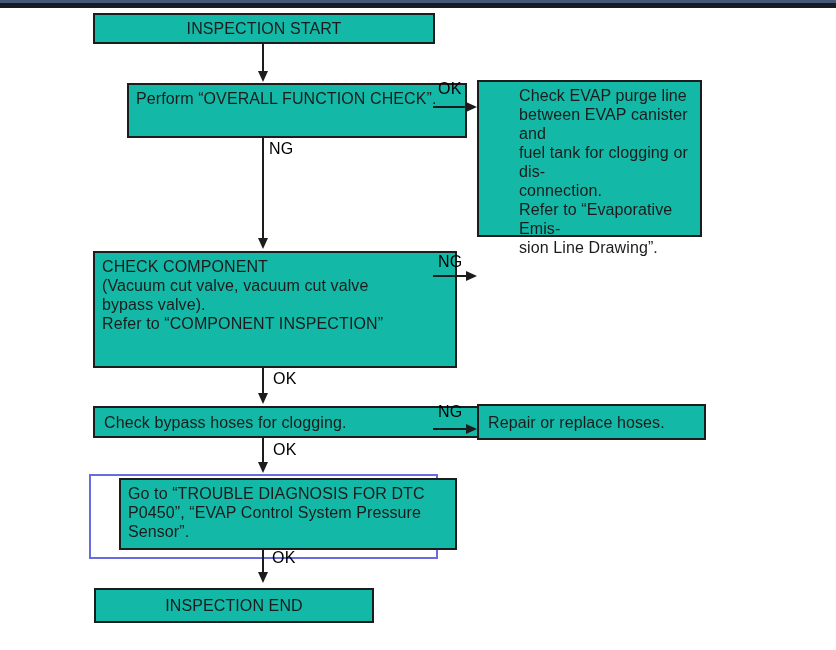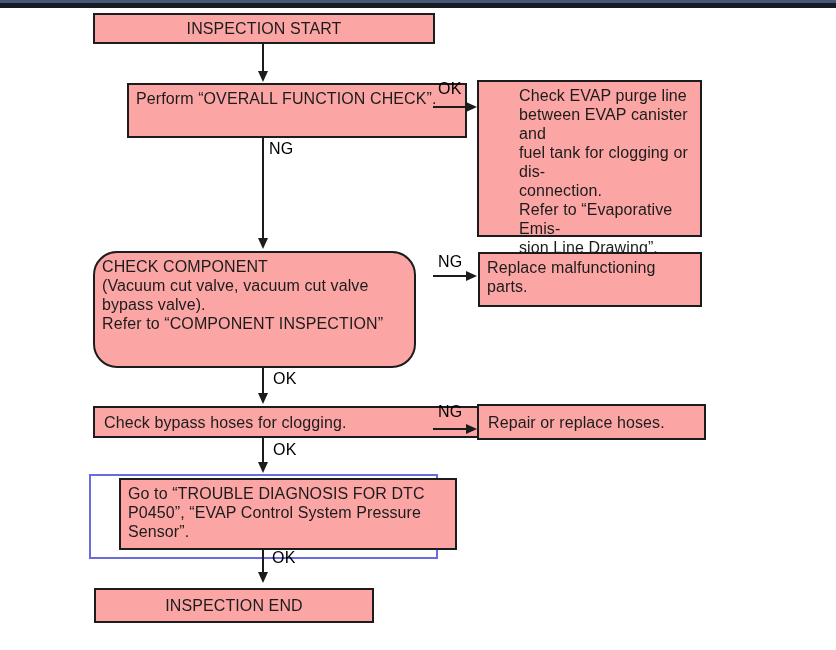--- a/index.html
+++ b/index.html
@@ -21,21 +21,21 @@
     position: absolute;
     left: 0; top: 0;
     width: 836px; height: 8px;
     background: linear-gradient(to bottom, #47597b 0px, #47597b 3px, #171c24 3px, #171c24 8px);
   }
   
   .fbox {
     position: absolute;
     box-sizing: border-box;
     border: 2px solid #1c1c1c;
-    background: #fca5a5;
+    background: #14b8a6;
     font-size: 16px;
     line-height: 19px;
     white-space: pre-line;
     padding: 4px 7px;
     letter-spacing: 0.1px;
   }
   .fbox.centered {
     display: flex;
     align-items: center;
     justify-content: center;
@@ -77,21 +77,21 @@
     box-sizing: border-box;
     border: 2px solid #6b6be0;
     z-index: 1;
   }
   .above { z-index: 2; }
 
   
   #box-start        { left: 93px;  top: 13px;  width: 342px; height: 31px; }
   #box-overall      { left: 93px;  top: 83px;  width: 340px; height: 55px; margin-left: 34px; }
   #rbox-evap        { left: 477px; top: 80px;  width: 225px; height: 157px; padding-left: 40px; }
-  #box-component    { left: 93px;  top: 251px; width: 323px; height: 117px; border-radius: 24px; }
+  #box-component    { left: 93px;  top: 251px; width: 364px; height: 117px; }
   #rbox-replace     { left: 478px; top: 252px; width: 224px; height: 55px; }
   #box-bypass       { left: 93px;  top: 406px; width: 410px; height: 32px; }
   #rbox-repair      { left: 477px; top: 404px; width: 229px; height: 36px; }
   #box-goto         { left: 95px;  top: 478px; width: 338px; height: 72px; z-index: 2; margin-left: 24px; }
   #box-end          { left: 94px;  top: 588px; width: 280px; height: 35px; }
 </style>
 </head>
 <body>
 
 <div id="stage">
@@ -130,22 +130,20 @@
 (Vacuum cut valve, vacuum cut valve
 bypass valve).
 Refer to “COMPONENT INSPECTION”</div>
 
   <div class="elabel" style="left:438px; top:253px;">NG</div>
   <div>
     <div class="hline" style="left:433px; top:275px; width:34px;"></div>
     <div class="ah-right" style="left:466px; top:271px;"></div>
   </div>
 
-  <div class="fbox" id="rbox-replace">Replace malfunctioning
-parts.</div>
 
   <div class="elabel" style="left:273px; top:370px;">OK</div>
   <div>
     <div class="vline" style="left:262px; top:368px; height:26px;"></div>
     <div class="ah-down" style="left:258px; top:393px;"></div>
   </div>
 
   <div class="fbox vcenter" id="box-bypass">Check bypass hoses for clogging.</div>
 
   <div class="elabel" style="left:438px; top:403px;">NG</div>

